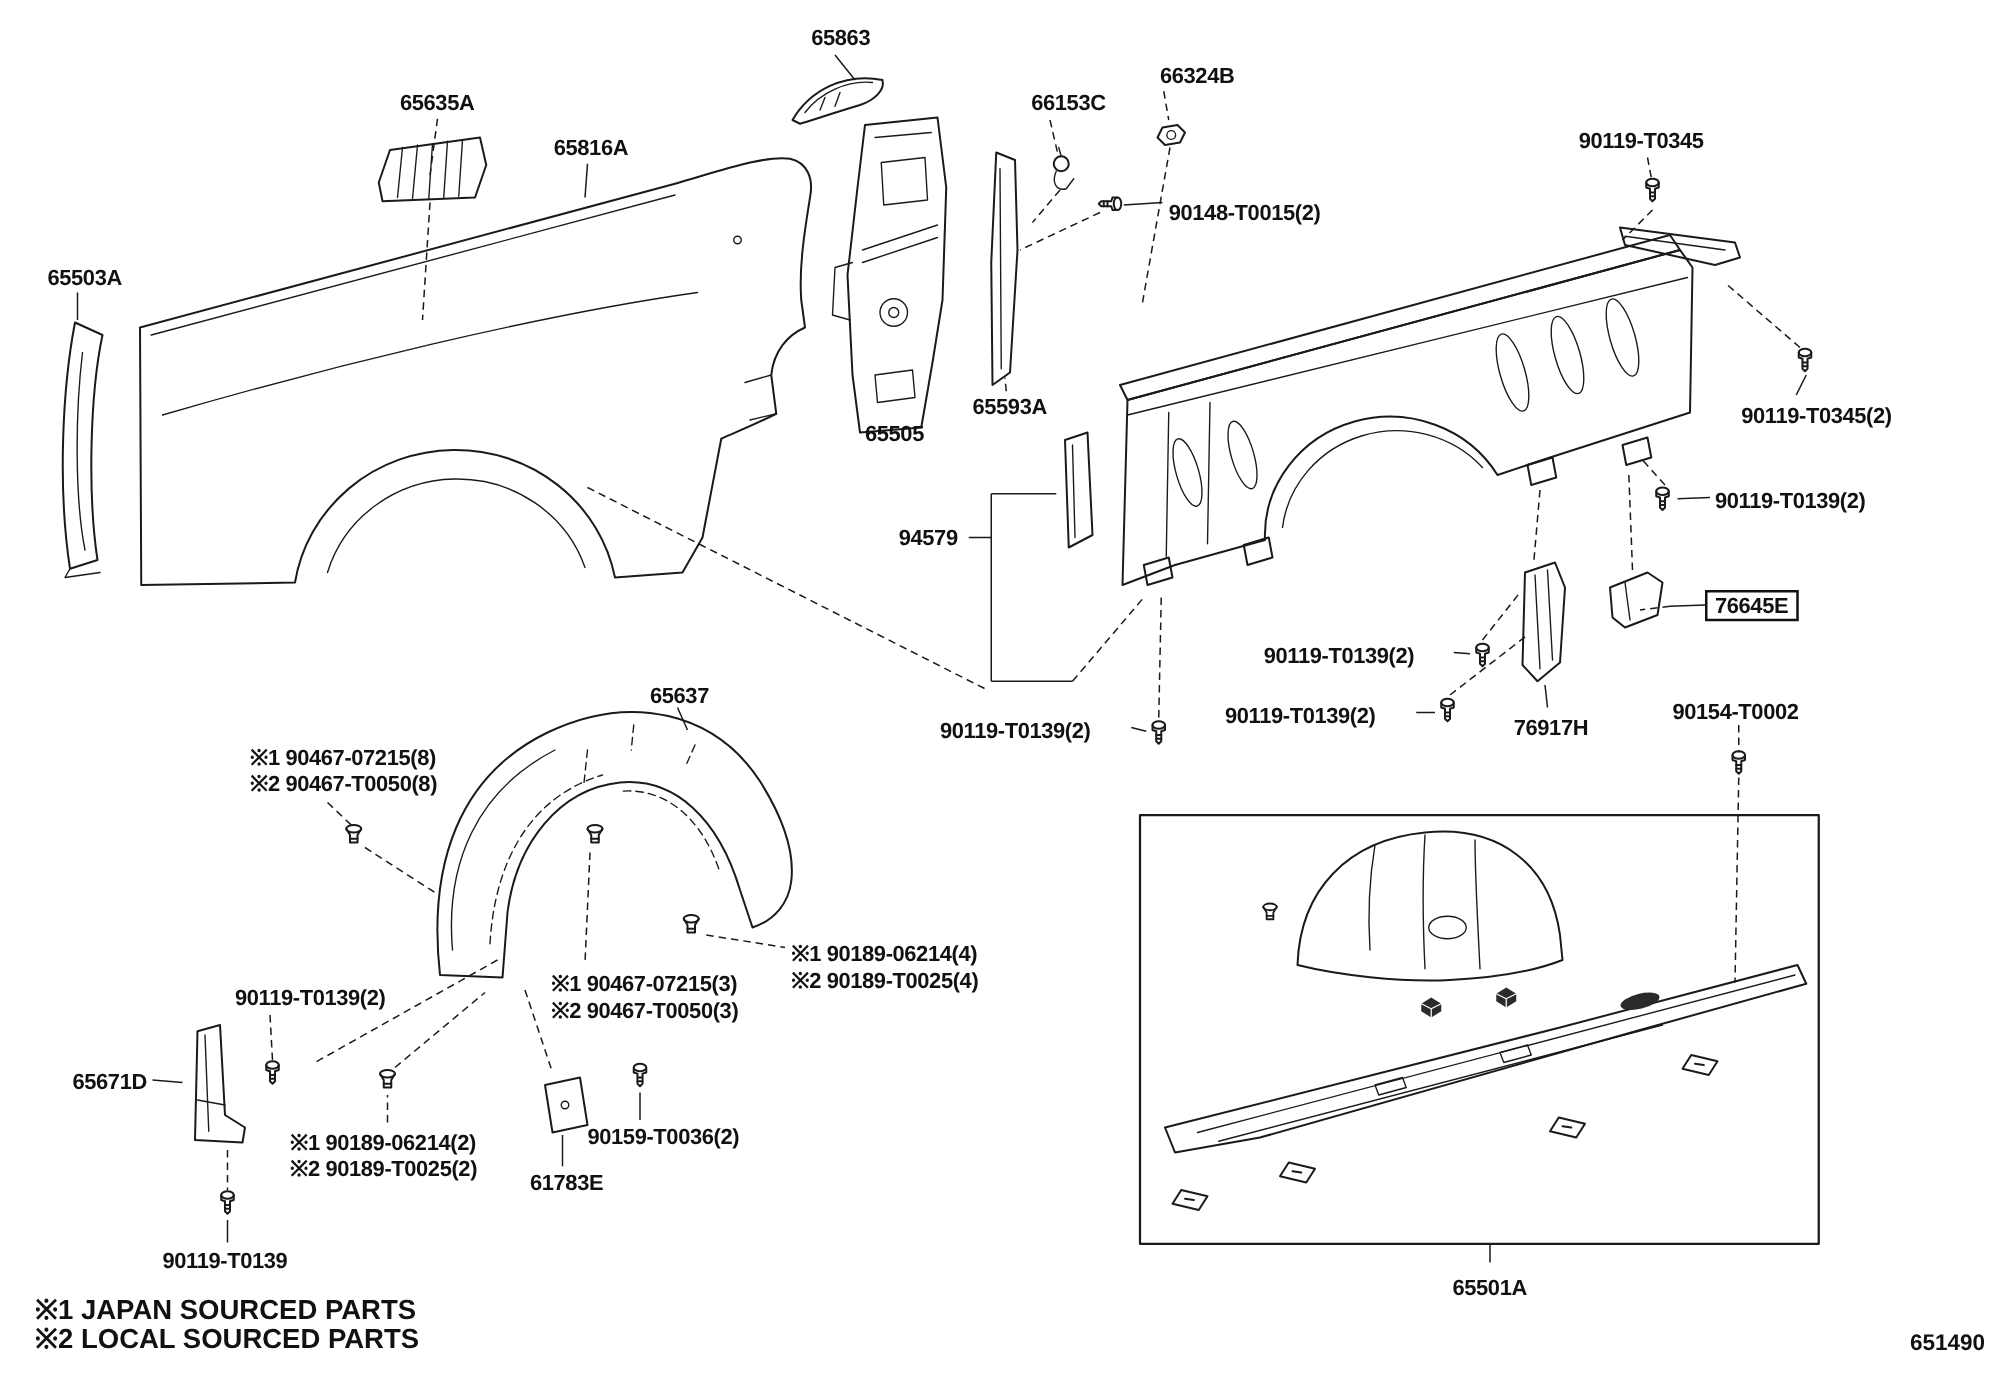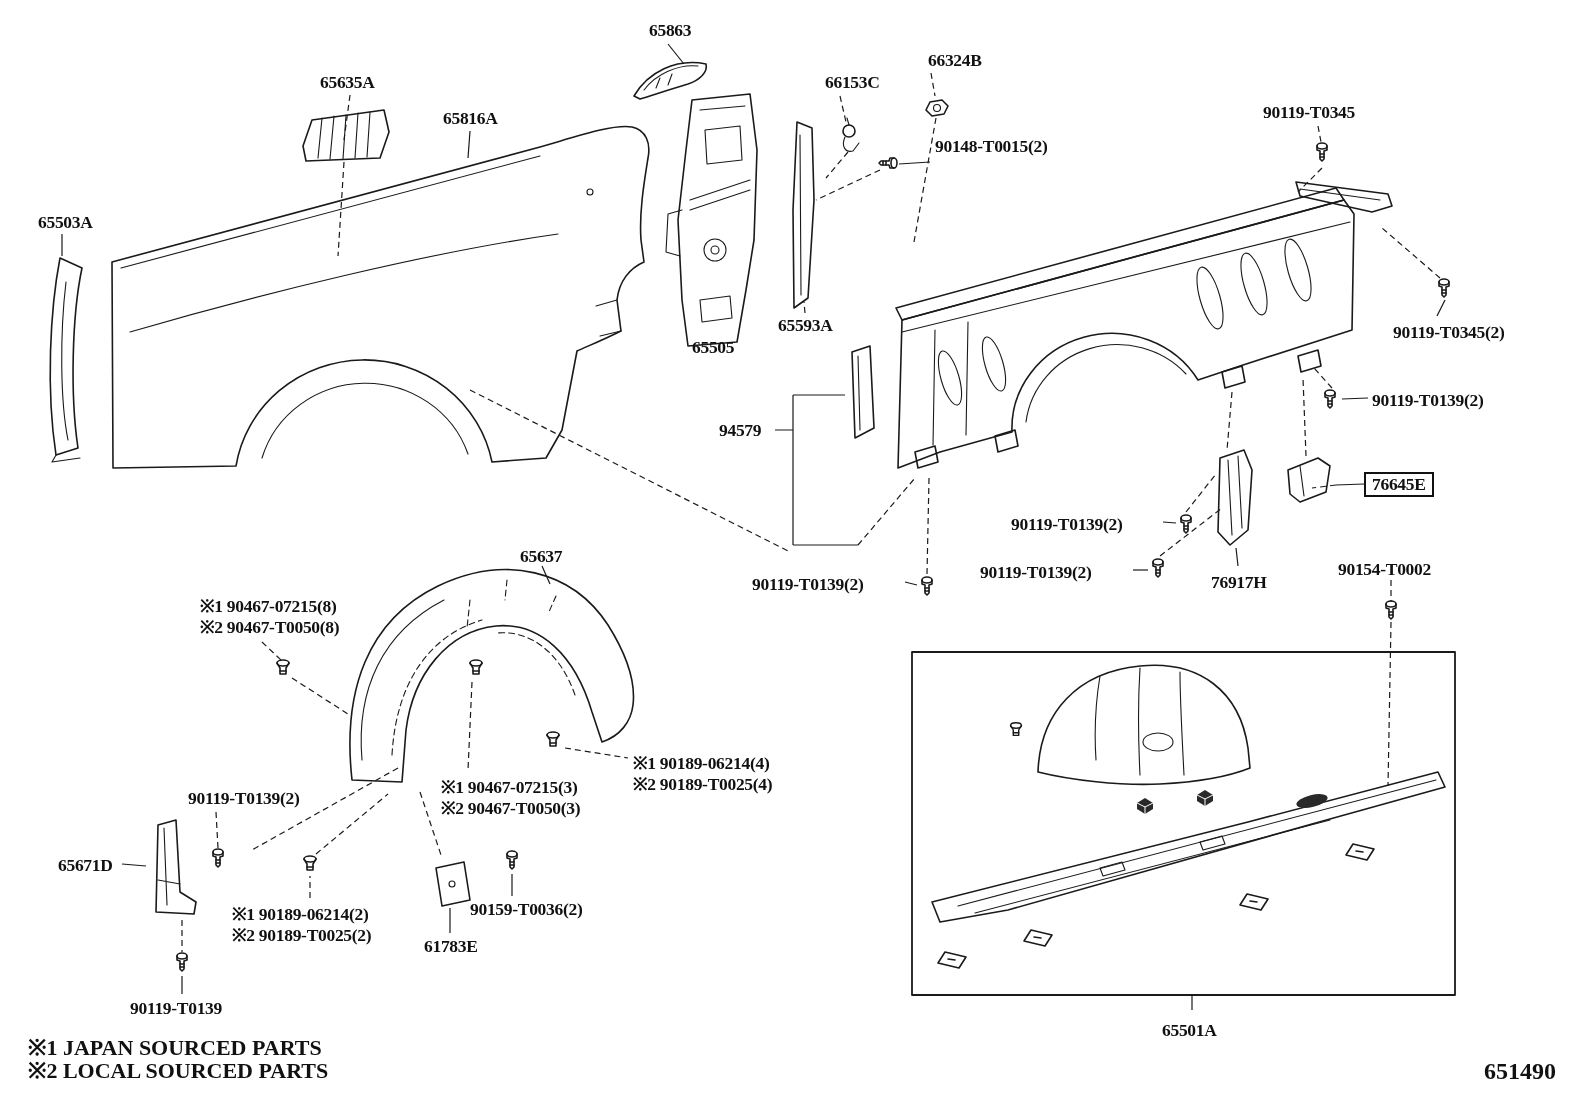--- a/index.html
+++ b/index.html
@@ -1,27 +1,27 @@
 <!DOCTYPE html>
 <html><head>
 <meta charset="utf-8">
 <style>
   html,body{margin:0;padding:0;background:#ffffff;}
   .canvas{
     position:relative;width:1592px;height:1099px;background:#ffffff;
-    font-family:Liberation Serif, serif;overflow:hidden;color:#111;
+    font-family:Liberation Sans, sans-serif;overflow:hidden;color:#111;
   }
   .canvas svg{position:absolute;left:0;top:0;}
   .lbl{
     position:absolute;font-size:17.5px;font-weight:bold;letter-spacing:-0.3px;
     white-space:nowrap;line-height:1.15;cursor:pointer;
   }
   .lbl.boxed{border:2px solid #111;padding:0px 6px 1px 6px;text-align:right;}
   .foot{position:absolute;font-size:22px;font-weight:bold;white-space:nowrap;}
-  .diagram-no{position:absolute;right:36px;bottom:14px;font-size:24px;font-weight:bold;}
+  .diagram-no{position:absolute;right:4px;bottom:14px;font-size:18px;font-weight:bold;}
   
   .art{stroke:#1a1a1a;fill:none;stroke-width:1.6;stroke-linecap:round;stroke-linejoin:round;}
   .thin{stroke-width:1.1;}
   .leaders{stroke:#1a1a1a;fill:none;stroke-width:1.2;}
   .dash{stroke-dasharray:6 4;}
   .fill-dark{fill:#2a2a2a;stroke:none;}
 </style>
 </head>
 <body>
 
@@ -246,21 +246,21 @@
       <line class="dash" x1="805" y1="313" x2="804" y2="302"></line>
     </g>
   </svg>
 
   <div class="lbl" style="left:649px;top:20px">65863</div>
   <div class="lbl" style="left:320px;top:72px">65635A</div>
   <div class="lbl" style="left:443px;top:108px">65816A</div>
   <div class="lbl" style="left:825px;top:72px">66153C</div>
   <div class="lbl" style="left:928px;top:50px">66324B</div>
   <div class="lbl" style="left:1263px;top:102px">90119-T0345</div>
-  <div class="lbl" style="left:935px;top:136px">90148-T0015(2)</div>
+  <div class="lbl" style="left:935px;top:160px">90148-T0015(2)</div>
   <div class="lbl" style="left:38px;top:212px">65503A</div>
   <div class="lbl" style="left:778px;top:315px">65593A</div>
   <div class="lbl" style="left:692px;top:337px">65505</div>
   <div class="lbl" style="left:1393px;top:322px">90119-T0345(2)</div>
   <div class="lbl" style="left:1372px;top:390px">90119-T0139(2)</div>
   <div class="lbl" style="left:719px;top:420px">94579</div>
   <div class="lbl boxed" style="left:1364px;top:472px">76645E</div>
   <div class="lbl" style="left:1011px;top:514px">90119-T0139(2)</div>
   <div class="lbl" style="left:980px;top:562px">90119-T0139(2)</div>
   <div class="lbl" style="left:1211px;top:572px">76917H</div>

